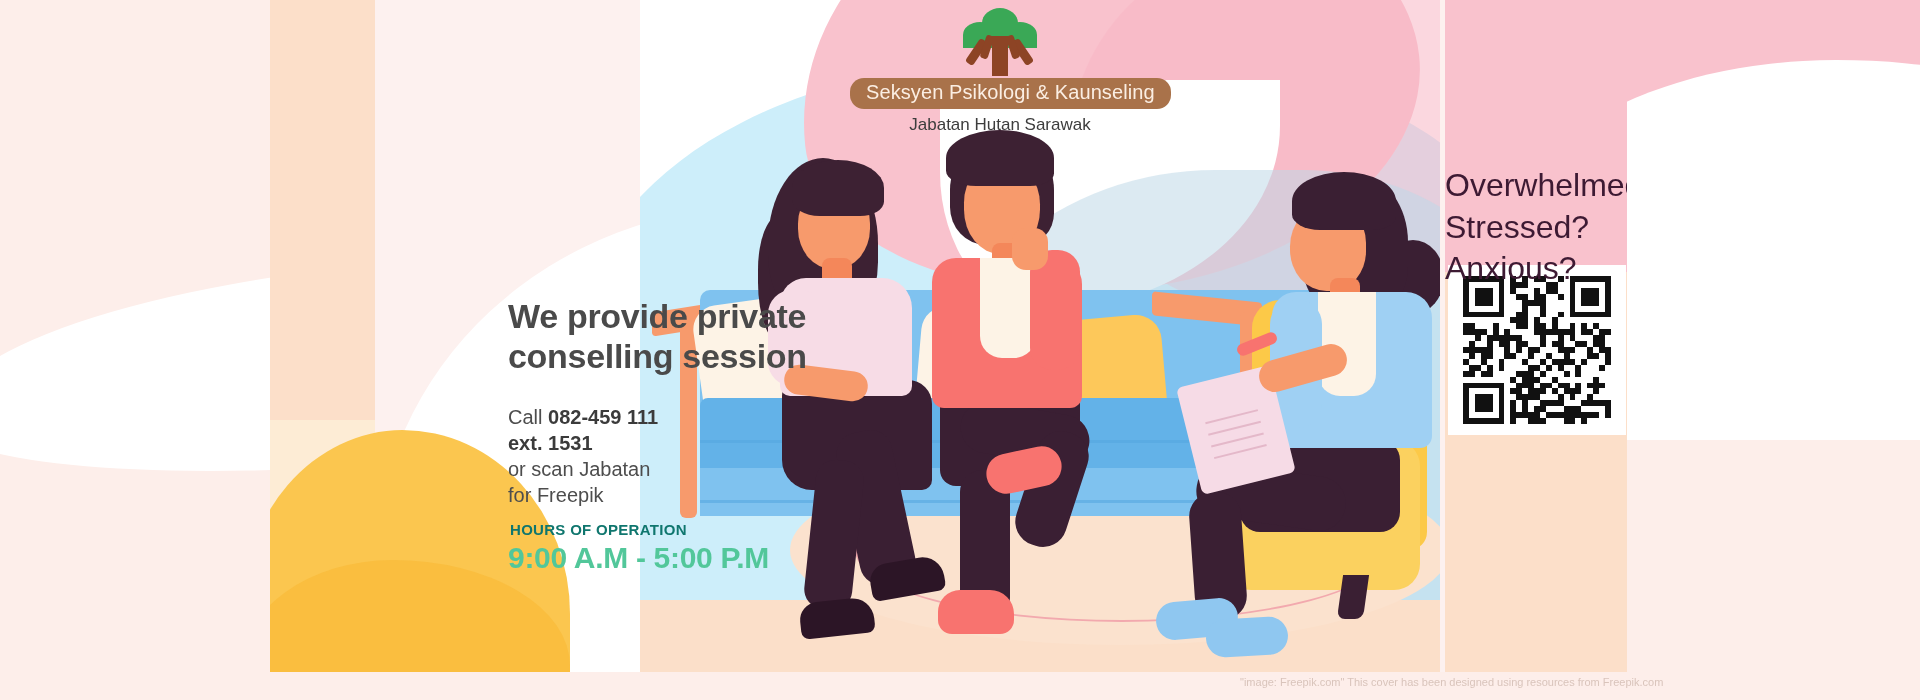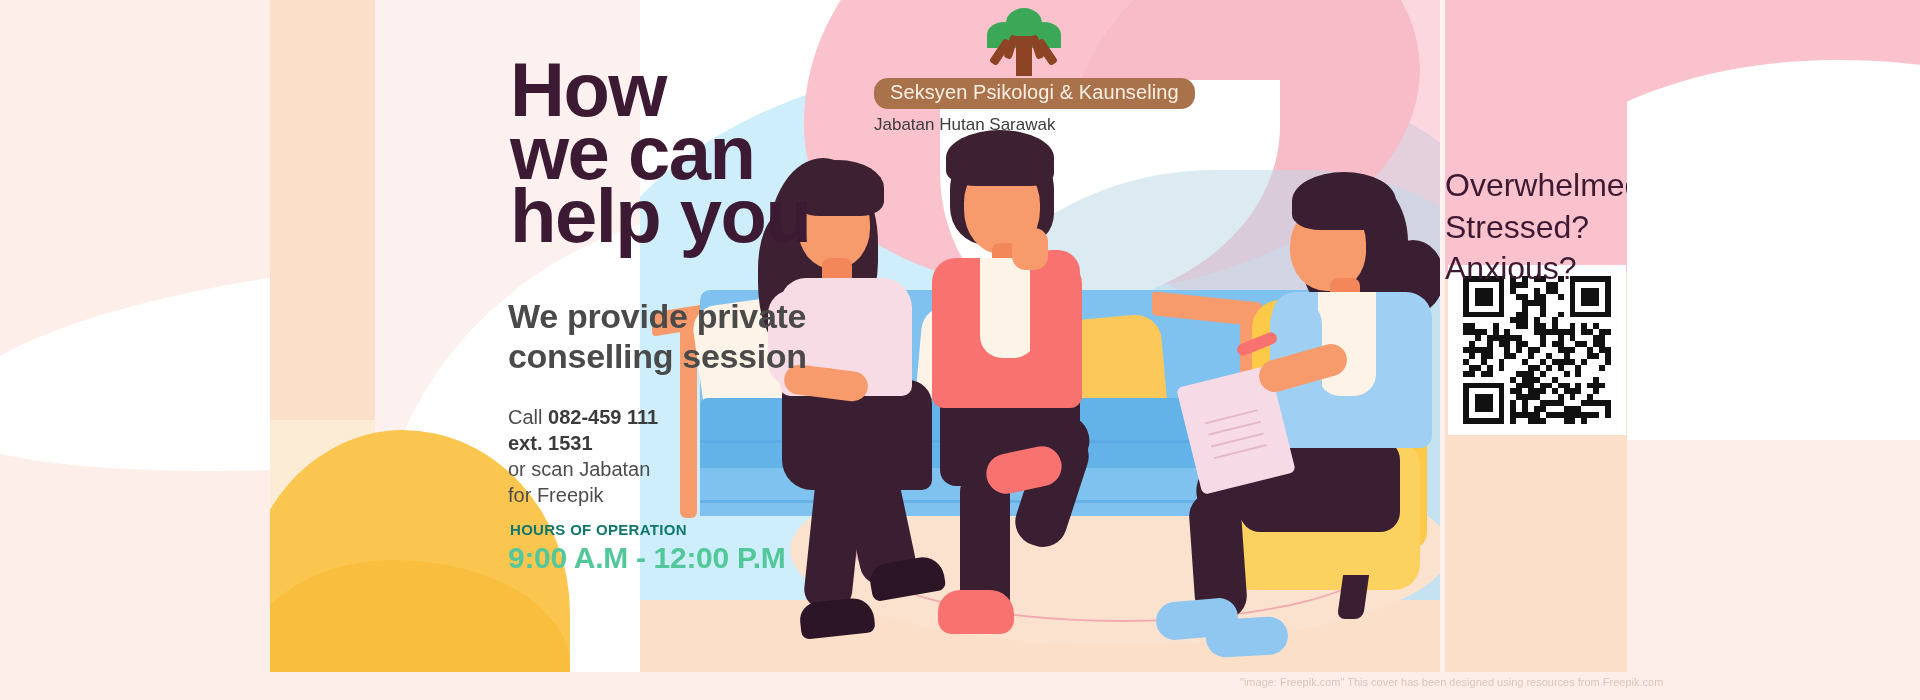--- a/index.html
+++ b/index.html
@@ -205,21 +205,21 @@
   .hours-label{
     position:absolute;left:240px;top:521px;
     font-size:15px;font-weight:700;letter-spacing:.3px;color:#0f766e;
   }
   .hours-value{
     position:absolute;left:238px;top:541px;
     font-size:30px;font-weight:700;color:#52c79a;letter-spacing:-.3px;
   }
 
   
-  .logo{position:absolute;left:604px;top:8px;width:300px;}
+  .logo{position:absolute;left:580px;top:8px;width:300px;text-align:center;}
   .logo-tree{position:relative;width:72px;height:68px;margin:0 auto;}
   .lf{position:absolute;background:#3aa856;border-radius:50%;}
   .lf1{left:18px;top:0;width:36px;height:30px;border-radius:50% 50% 0 0;}
   .lf2{left:-1px;top:14px;width:34px;height:26px;border-radius:50% 50% 0 0;}
   .lf3{left:39px;top:14px;width:34px;height:26px;border-radius:50% 50% 0 0;}
   .trunk{position:absolute;left:28px;top:28px;width:16px;height:40px;background:#8d4425;}
   .br{position:absolute;background:#8d4425;border-radius:3px;}
   .br1{left:8px;top:30px;width:9px;height:28px;transform:rotate(34deg);}
   .br2{left:54px;top:30px;width:9px;height:28px;transform:rotate(-34deg);}
   .br3{left:19px;top:27px;width:8px;height:24px;transform:rotate(18deg);}
@@ -971,35 +971,32 @@
           <i class="on"></i>
           <i></i>
           <i class="on"></i>
           <i></i>
           <i></i>
           <i></i>
           <i></i>
         </div>
     </div>
 
-    <div class="headline">How
-we can
-help you</div>
     <div class="subhead">We provide private
 conselling session</div>
 
     <div class="calls">
       <span>Call </span><b>082-459 111</b><br>
       <b>ext. 1531</b><br>
       <span>or scan Jabatan</span><br>
       <span>for Freepik</span>
     </div>
 
     <div class="hours-label">HOURS OF OPERATION</div>
-    <div class="hours-value">9:00 A.M - 12:00 P.M</div>
+    <div class="hours-value">9:00 A.M - 5:00 P.M</div>
 
     <div class="logo">
       <div class="logo-tree">
         <span class="lf lf2"></span>
           <span class="lf lf3"></span>
           <span class="lf lf1"></span>
         <span class="br br1"></span>
           <span class="br br2"></span>
         <span class="br br3"></span>
           <span class="br br4"></span>

